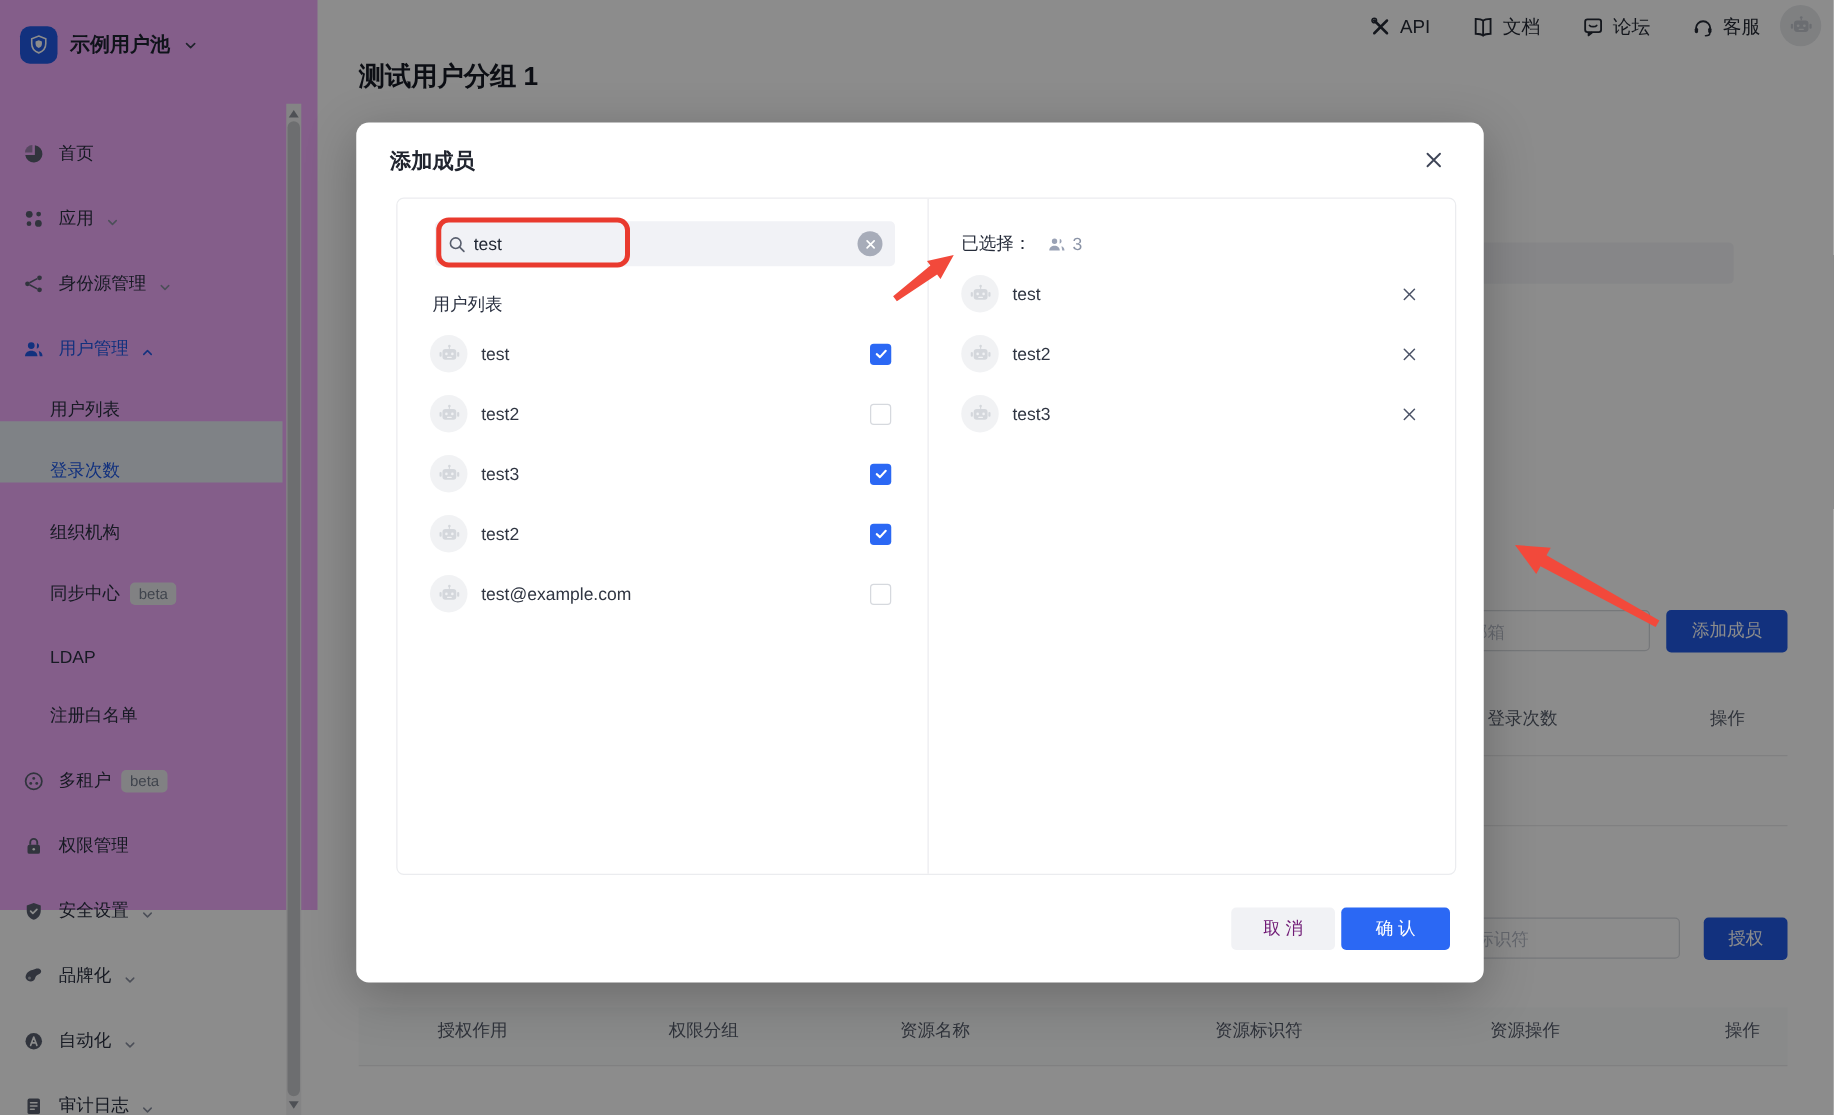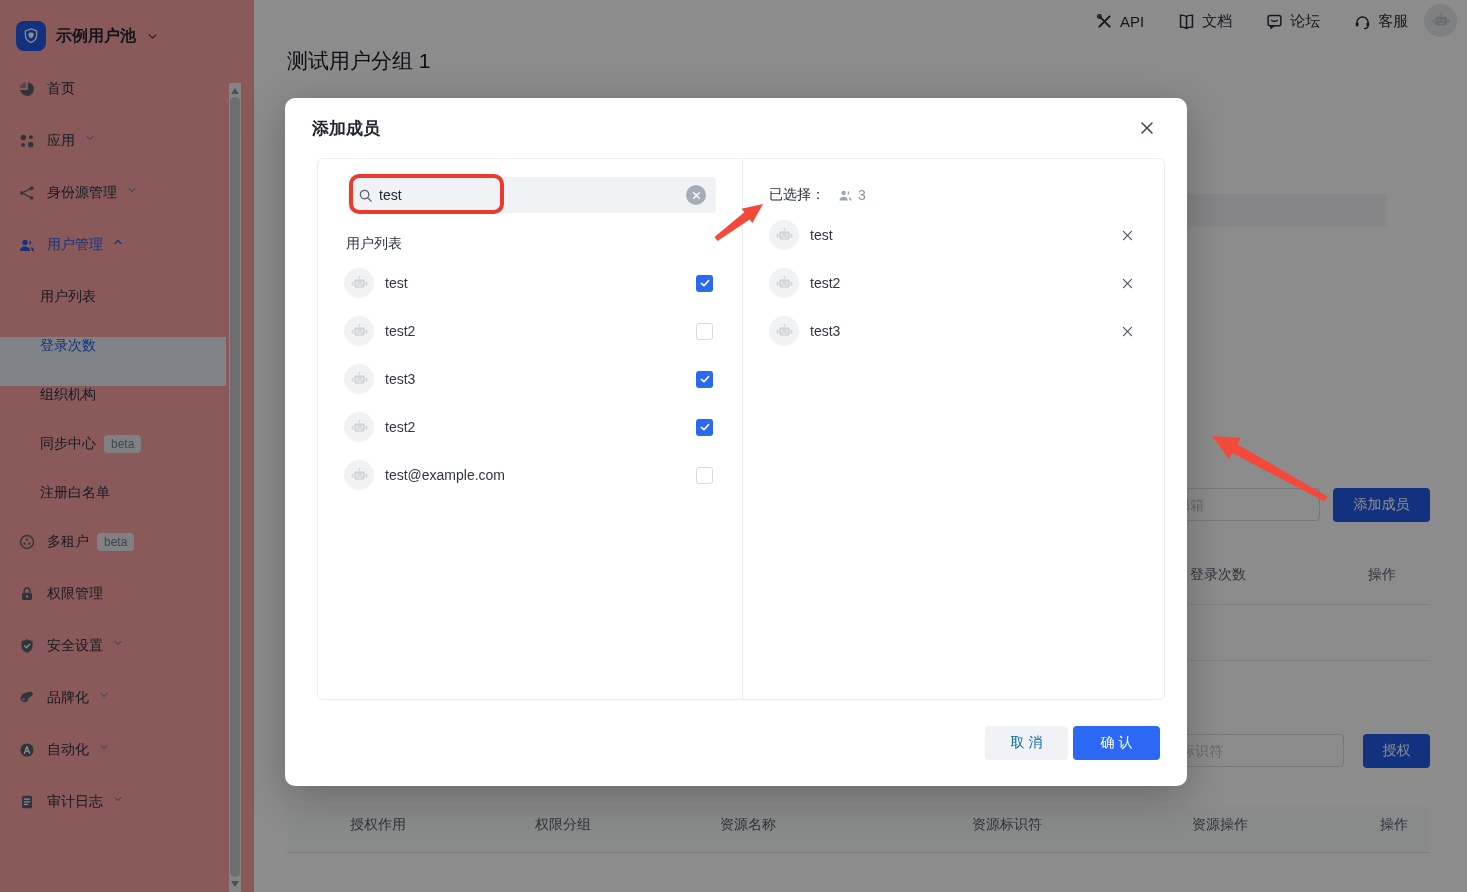--- a/index.html
+++ b/index.html
@@ -4,48 +4,48 @@
 <style>
   * { margin:0; padding:0; box-sizing:border-box; }
   html,body { width:1467px; height:892px; }
   body {
     position:relative; overflow:hidden; background:#fff;
     font-family:"Liberation Sans","DejaVu Sans",sans-serif;
     color:#2a3040; font-size:14px;
   }
 
   
-  .sidebar { position:absolute; left:0; top:0; width:254px; height:892px; background:#fca5a5; z-index:1;text-decoration:underline; }
+  .sidebar { position:absolute; left:0; top:0; width:254px; height:728px; background:#f0abfc; z-index:1;text-decoration:underline; }
   .logo-row { position:absolute; left:16px; top:21px; display:flex; align-items:center; gap:10px; cursor:pointer; }
   .logo-badge { width:30px; height:30px; border-radius:8px; background:#215AE5; display:flex; align-items:center; justify-content:center; }
   .workspace-name { font-size:16px; font-weight:bold; color:#1d2330; }
   .ws-chev { color:#3a4150; display:flex; }
   .side-nav { position:absolute; left:0; top:80px; width:254px; }
-  .side-item { height:52px; width:226px; display:flex; align-items:flex-start; padding-left:18px; font-size:14px; color:#2a3040; cursor:pointer; }
+  .side-item { height:52px; width:226px; display:flex; align-items:flex-end; padding-left:18px; font-size:14px; color:#2a3040; cursor:pointer; }
   .side-item .ic { width:18px; height:18px; margin-right:11px; color:#596070; display:flex; align-items:center; justify-content:center; flex:none; }
   .side-item .ic svg { width:16px; height:16px; }
   .side-item.sub { height:49px; padding-left:40px; }
   .side-item.active-parent, .side-item.active-parent .ic { color:#215AE5; }
   .side-item.sub.active { background:#E8EDF5; color:#215AE5; }
   .chev { margin-left:9px; color:#8a90a0; display:flex; }
   .chev.up { color:#215AE5; }
   .badge-beta { margin-left:8px; background:#ECECEF; color:#757d8d; font-size:12px; line-height:18px; padding:0 7px; border-radius:4px; }
   .scrollbar { position:absolute; left:229px; top:83px; width:12px; height:809px; background:#F1F1F2; }
   .sb-arrow { position:absolute; left:2px; width:0; height:0; border-left:4px solid transparent; border-right:4px solid transparent; }
   .sb-arrow.up { top:5px; border-bottom:6px solid #8f939c; }
   .sb-arrow.down { bottom:5px; border-top:6px solid #8f939c; }
   .sb-thumb { position:absolute; left:1px; top:14px; width:10px; height:780px; background:#C7C9CD; border-radius:5px; }
 
   
   .topbar { position:absolute; left:1096px; top:8px; display:flex; gap:34px; z-index:1; }
   .top-item { display:flex; align-items:center; gap:7px; font-size:15px; color:#262b36; cursor:pointer; height:26px; }
   .top-item .ic { display:flex; color:#262b36; }
   .top-avatar { position:absolute; left:1424px; top:4px; width:33px; height:33px; border-radius:50%; background:#E7E9EC; display:flex; align-items:center; justify-content:center; cursor:pointer; z-index:1; --robot-bg:#E7E9EC; }
   .top-avatar svg { width:20px; height:20px; color:#C3C7CE; }
-  .page-title { position:absolute; left:287px; top:47px; font-size:21px; font-weight:normal; color:#161b25; z-index:1; }
+  .page-title { position:absolute; left:287px; top:47px; font-size:21px; font-weight:bold; color:#161b25; z-index:1; }
 
   
   .desc-box { position:absolute; left:1100px; top:194px; width:287px; height:33px; background:#F4F5F7; border-radius:4px; z-index:1; }
   .bg-input { position:absolute; height:33px; border:1px solid #D8DADF; border-radius:4px; background:#fff; padding:0 12px; font-size:14px; color:#2a3040; font-family:inherit; outline:none; z-index:1; }
   .bg-input::placeholder { color:#B9BEC9; }
   .member-input { left:1163px; top:488px; width:157px; }
   .auth-input { left:1168px; top:734px; width:176px; }
   .btn { display:flex; align-items:center; justify-content:center; border:none; border-radius:4px; font-size:14px; font-family:inherit; cursor:pointer; }
   .btn-primary-bg { background:#215AE5; color:#fff; }
   .add-member-btn { position:absolute; left:1333px; top:488px; width:97px; height:34px; z-index:1; }
@@ -79,21 +79,21 @@
   .checkbox.checked { background:#2B68F4; }
   .checkbox.unchecked { background:#fff; border:1px solid #D6D9DE; }
   .checkbox svg { width:12px; height:12px; }
   .selected-header { position:absolute; left:26px; top:27px; display:flex; align-items:center; font-size:14px; color:#262c3a; }
   .sel-count-icon { display:flex; color:#9AA2B5; margin:0 5px 0 13px; }
   .sel-count { color:#8a93a6; font-size:14px; }
   .selected-rows { position:absolute; left:0; right:0; top:52px; }
   .remove-x { width:18px; height:18px; color:#4c5468; display:flex; align-items:center; justify-content:center; cursor:pointer; }
   .remove-x svg { width:13px; height:13px; }
   .modal-footer { position:absolute; right:27px; bottom:26px; display:flex; gap:5px; }
-  .btn-cancel { width:83px; height:34px; background:#F1F2F5; color:#0369a1; }
+  .btn-cancel { width:83px; height:34px; background:#F1F2F5; color:#701a75; }
   .btn-confirm { width:87px; height:34px; background:#2B68F4; color:#fff; }
 
   
   .anno-rect { position:absolute; left:349px; top:174px; width:155px; height:40px; border:4px solid #E93A2E; border-radius:10px; z-index:60; pointer-events:none; }
   .anno-arrows { position:absolute; left:0; top:0; width:1467px; height:892px; z-index:61; pointer-events:none; }
 </style>
 </head>
 <body>
 
 <aside class="sidebar">
@@ -172,20 +172,23 @@
       </div>
       <div class="side-item sub active">
         <span>登录次数</span>
       </div>
       <div class="side-item sub">
         <span>组织机构</span>
       </div>
       <div class="side-item sub">
         <span>同步中心</span>
         <span class="badge-beta">beta</span>
+      </div>
+      <div class="side-item sub">
+        <span>LDAP</span>
       </div>
       <div class="side-item sub">
         <span>注册白名单</span>
       </div>
       <div class="side-item">
         <span class="ic">
           <svg viewBox="0 0 16 16">
             <circle cx="8" cy="8" r="6.5" fill="none" stroke="currentColor" stroke-width="1.4"></circle>
             <circle cx="8" cy="5.7" r="1.15" fill="currentColor"></circle>
             <circle cx="5.6" cy="9.7" r="1.15" fill="currentColor"></circle>

